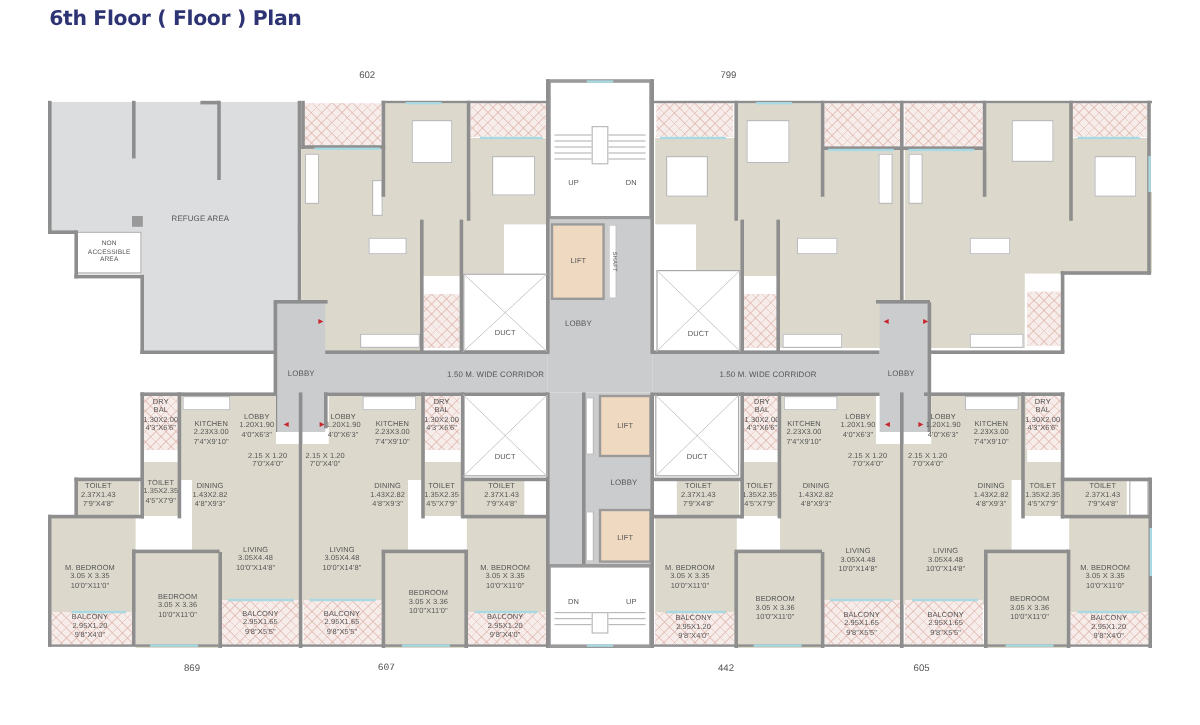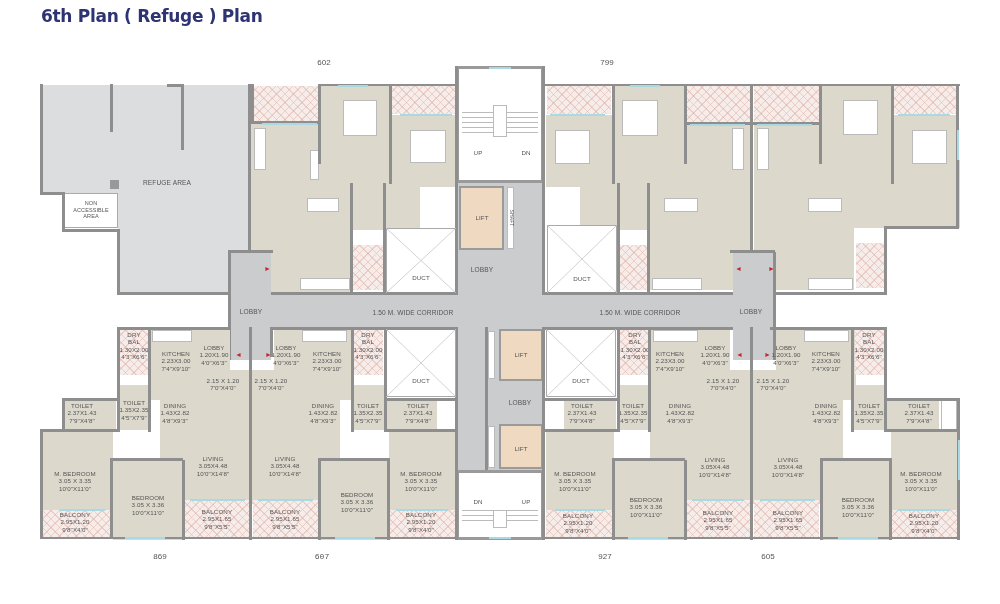--- a/index.html
+++ b/index.html
@@ -20,29 +20,29 @@
   .unitno{position:absolute;font-size:8px;color:#555;transform:translateX(-50%);}
   .stair{background:#fff;border:3px solid #9a9a9a;}
   .tread{position:absolute;height:1px;background:#bbb;}
   .glass{position:absolute;background:#a9d9e2;}
   .door{position:absolute;width:6px;height:6px;color:#c7282d;font-size:7px;line-height:6px;}
   svg{position:absolute;left:0;top:0;}
 </style>
 </head>
 <body>
 
-<div class="title">6th Plan ( Refuge ) Plan</div>
+<div class="title">6th Floor ( Floor ) Plan</div>
 
 <div class="abs" style="left:0;top:0;width:1000px;height:604px;">
 
-  <div class="unitno" style="left:324px;top:58px;">602</div>
+  <div class="unitno" style="left:306px;top:58px;">602</div>
   <div class="unitno" style="left:607px;top:58px;">799</div>
   <div class="unitno" style="left:160px;top:552px;">869</div>
   <div class="unitno" style="left:322px;top:552px;font-family:Liberation Mono, monospace;">607</div>
-  <div class="unitno" style="left:605px;top:552px;">927</div>
+  <div class="unitno" style="left:605px;top:552px;">442</div>
   <div class="unitno" style="left:768px;top:552px;">605</div>
 
   <div class="abs refuge" style="left:42px;top:85px;width:206px;height:108px;"></div>
   <div class="abs refuge" style="left:118px;top:190px;width:130px;height:102px;"></div>
   <div class="abs white" style="left:64px;top:193px;width:54px;height:35px;border:1px solid #aaa;"></div>
   <div class="lbl" style="left:91px;top:210px;font-size:5.5px;line-height:6.5px;">NON
 ACCESSIBLE
 AREA</div>
   <div class="lbl big" style="left:167px;top:183px;">REFUGE AREA</div>
   <div class="abs" style="left:110px;top:180px;width:9px;height:9px;background:#999;"></div>

